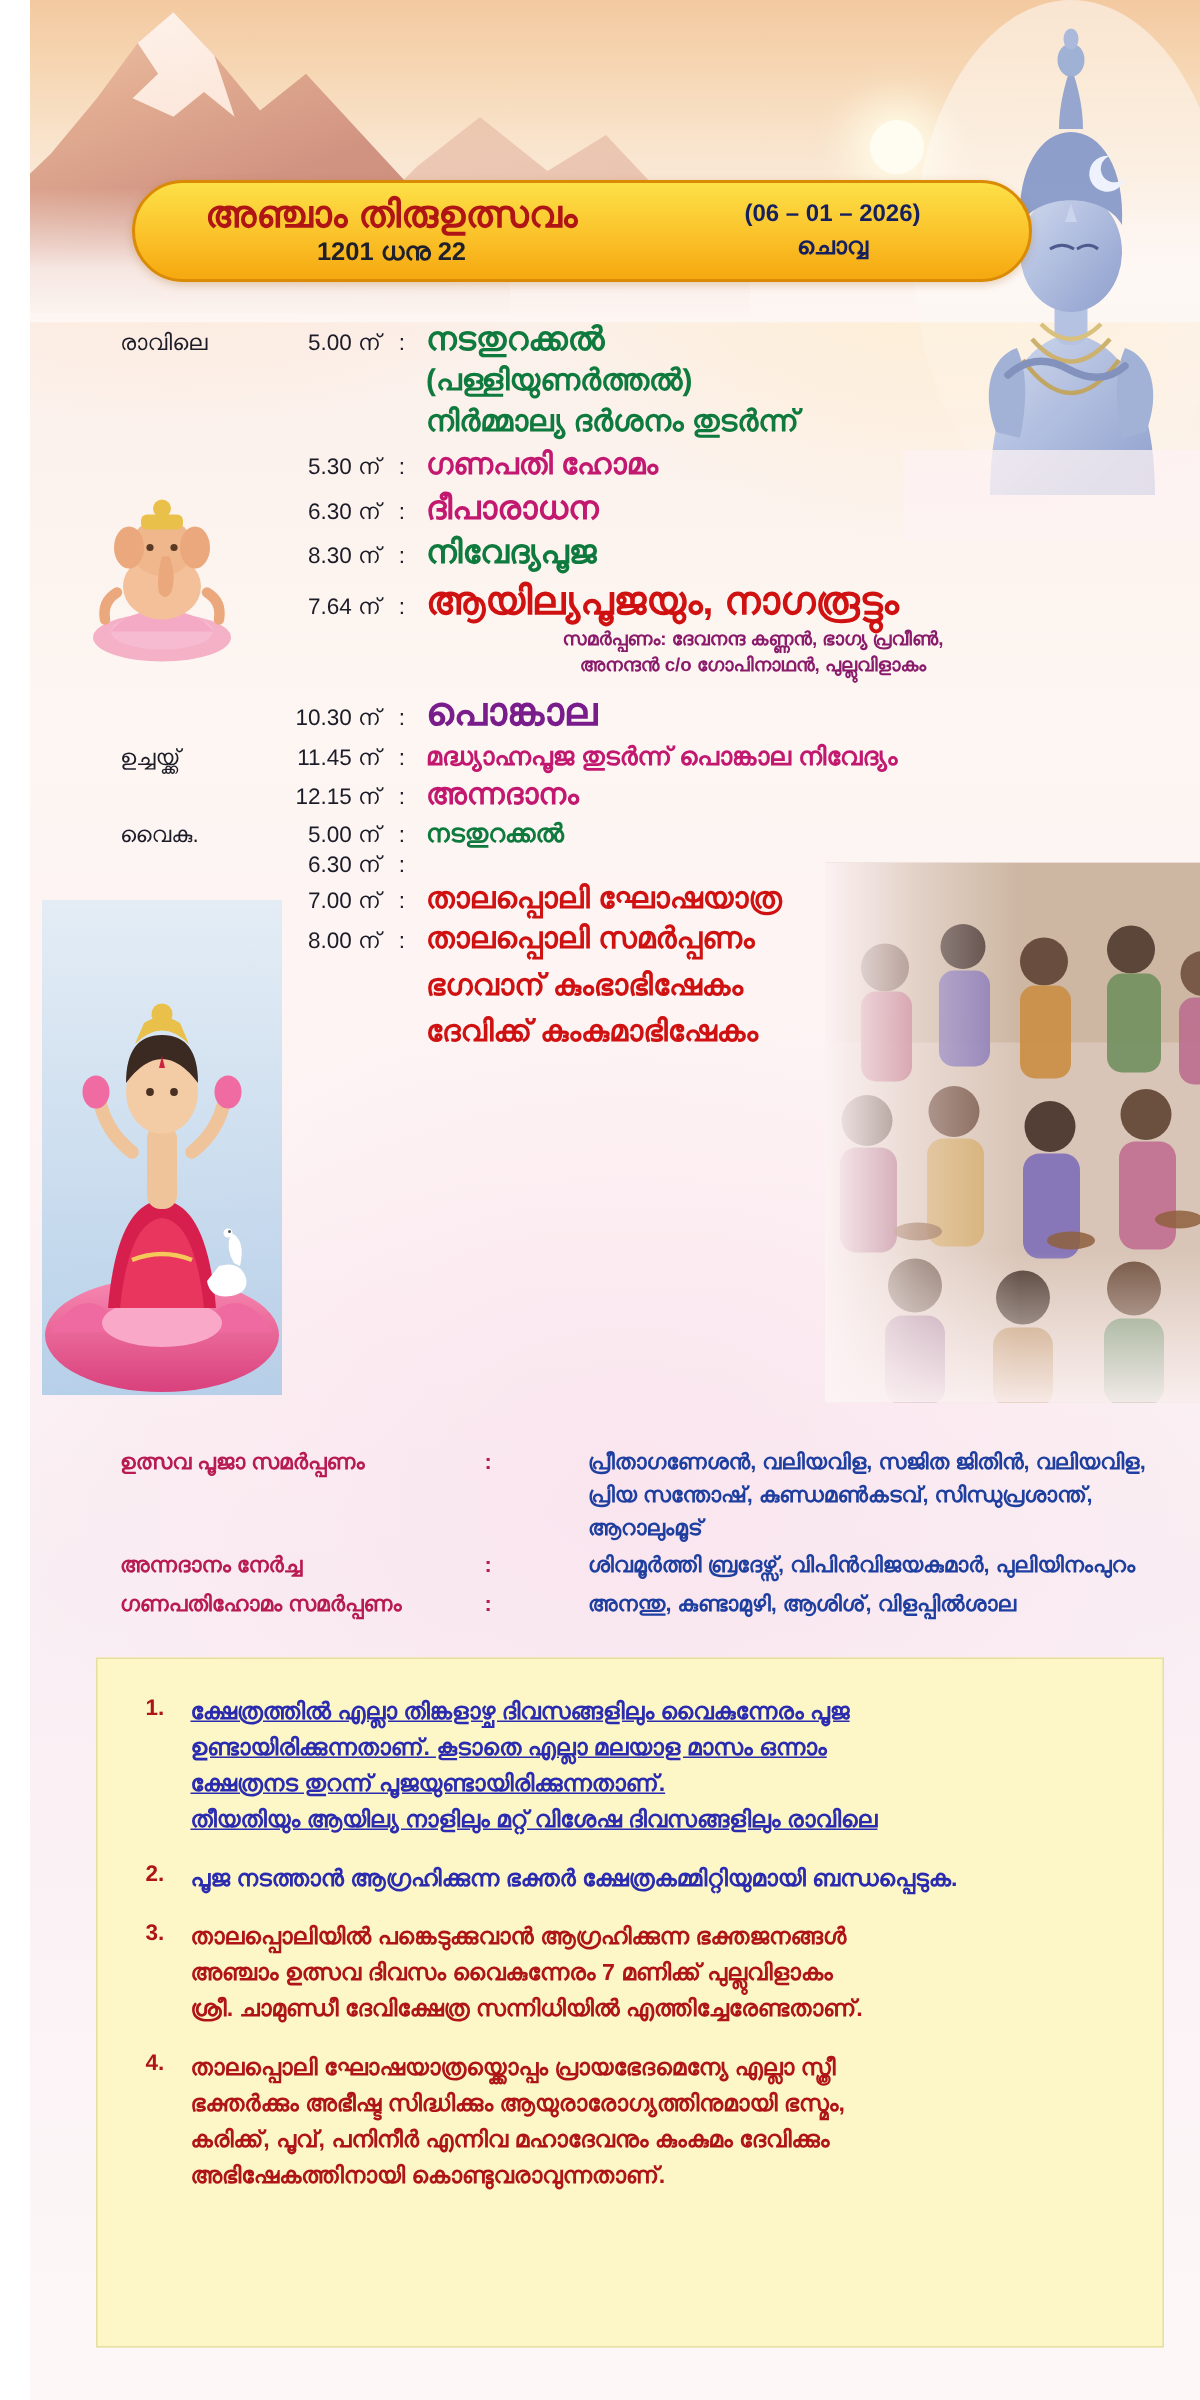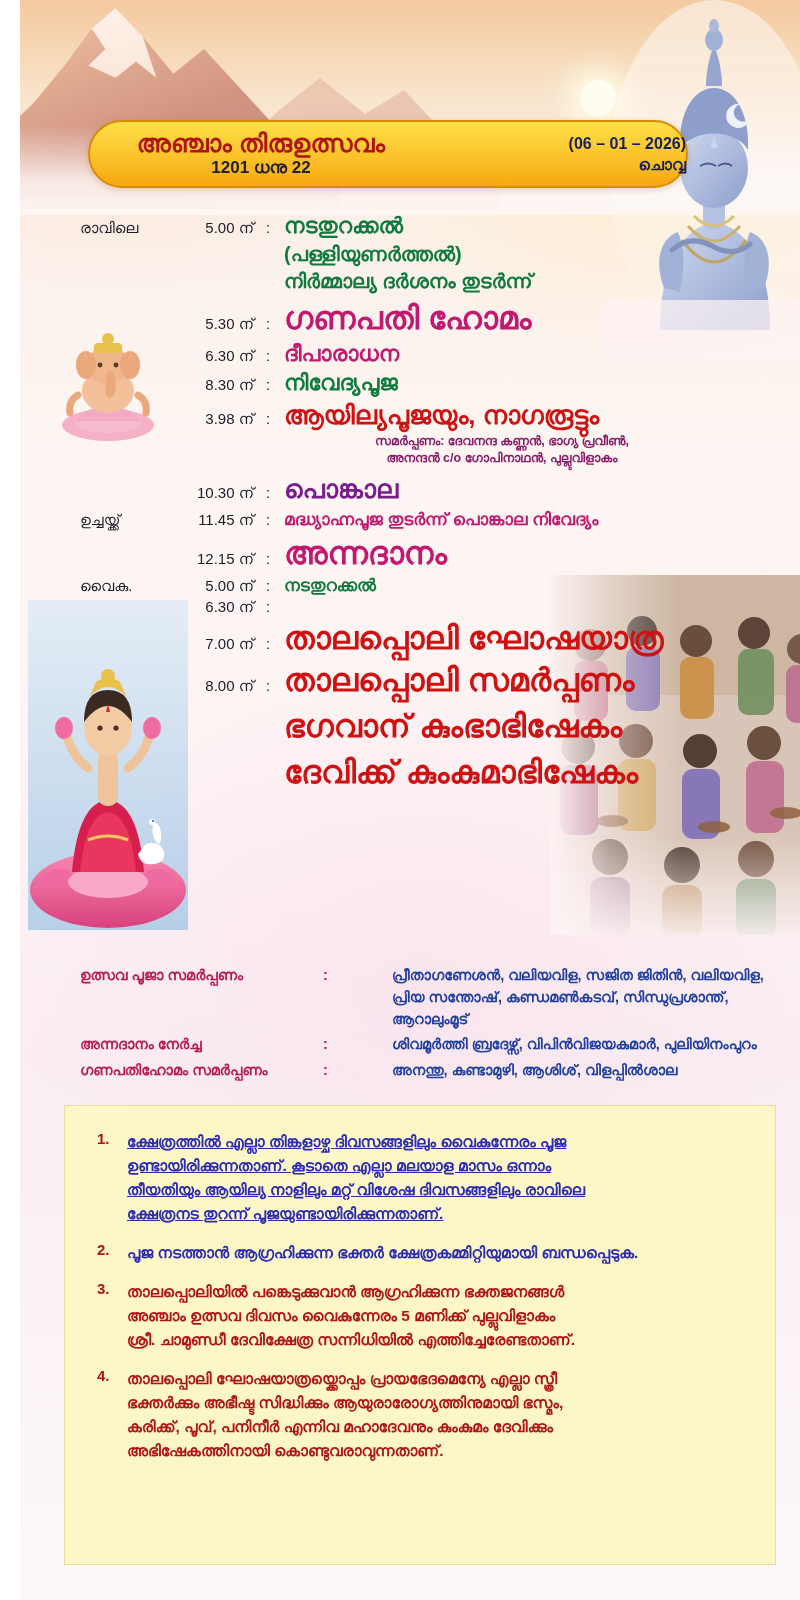--- a/index.html
+++ b/index.html
@@ -88,38 +88,38 @@
     box-shadow: 0 2px 6px rgba(160,90,0,0.25);
   }
   .banner-left { flex: 0 0 330px; text-align: center; padding-left: 12px; }
   .banner-title {
     display: block; font-size: 25px; font-weight: 700; color: #b01515;
     line-height: 1.05; letter-spacing: .2px;
   }
   .banner-sub {
     display: block; font-size: 17px; font-weight: 700; color: #20202a; margin-top: 2px;
   }
-  .banner-right { flex: 1; text-align: right; padding-left: 4px; }
+  .banner-right { flex: 1; text-align: center; padding-left: 4px; }
   .banner-date { display: block; font-size: 16px; font-weight: 700; color: #16205e; }
   .banner-day  { display: block; font-size: 16px; font-weight: 700; color: #16205e; margin-top: 3px; }
 
   
   .schedule {
     position: absolute; left: 60px; top: 212px; width: 700px;
   }
   .row { display: flex; align-items: baseline; margin-bottom: 2px; }
   .c-part { width: 88px; text-align: left; font-size: 15px; color: #1c1c28; }
   .c-time { width: 92px; text-align: right; font-size: 15px; color: #1c1c28; padding-right: 6px; }
   .c-colon { width: 16px; text-align: center; font-size: 15px; color: #1c1c28; }
   .c-item { flex: 1; padding-left: 8px; }
 
   .it { font-weight: 700; line-height: 1.25; }
   .s20 { font-size: 20px; }
   .s22 { font-size: 22px; }
-  .s24 { font-size: 32px; }
+  .s24 { font-size: 20px; }
   .s26 { font-size: 26px; }
   .s17 { font-size: 17px; }
   .green { color: #0f7a3d; }
   .magenta { color: #c2186f; }
   .red { color: #cf1111; }
   .purple { color: #7a1d8c; }
 
   .sub-note { font-size: 12.5px; font-weight: 700; color: #8a1a6a; line-height: 1.35; margin-top: 2px; }
   .cont-line { margin: 0 0 2px 0; }
 
@@ -348,21 +348,21 @@
       <div class="c-part"></div>
       <div class="c-time">8.30 ന്</div>
       <div class="c-colon">:</div>
       <div class="c-item">
         <div class="it s22 green">നിവേദ്യപൂജ</div>
       </div>
     </div>
 
     <div class="row">
       <div class="c-part"></div>
-      <div class="c-time">3.98 ന്</div>
+      <div class="c-time">7.64 ന്</div>
       <div class="c-colon">:</div>
       <div class="c-item">
         <div class="it s26 red">ആയില്യപൂജയും, നാഗരൂട്ടും</div>
         <div class="sub-note" style="text-align:center; padding-right:60px;">
           <span style="display:block">സമർപ്പണം: ദേവനന്ദ കണ്ണൻ, ഭാഗ്യ പ്രവീൺ,</span>
           <span style="display:block">അനന്ദൻ c/o ഗോപിനാഥൻ, പുല്ലുവിളാകം</span>
         </div>
       </div>
     </div>
 
@@ -470,37 +470,37 @@
     </div>
   </div>
 
   <div class="notes">
 
     <div class="note note-1">
       <div class="note-num">1.</div>
       <div class="note-body">
         <span class="ln">ക്ഷേത്രത്തിൽ എല്ലാ തിങ്കളാഴ്ച ദിവസങ്ങളിലും വൈകുന്നേരം പൂജ</span>
         <span class="ln">ഉണ്ടായിരിക്കുന്നതാണ്.        കൂടാതെ എല്ലാ മലയാള മാസം ഒന്നാം</span>
+        <span class="ln">ക്ഷേത്രനട തുറന്ന് പൂജയുണ്ടായിരിക്കുന്നതാണ്.</span>
         <span class="ln">തീയതിയും ആയില്യ നാളിലും മറ്റ് വിശേഷ ദിവസങ്ങളിലും രാവിലെ</span>
-        <span class="ln">ക്ഷേത്രനട തുറന്ന് പൂജയുണ്ടായിരിക്കുന്നതാണ്.</span>
       </div>
     </div>
 
     <div class="note note-2">
       <div class="note-num">2.</div>
       <div class="note-body">
         <span class="ln">പൂജ നടത്താൻ ആഗ്രഹിക്കുന്ന ഭക്തർ ക്ഷേത്രകമ്മിറ്റിയുമായി ബന്ധപ്പെടുക.</span>
       </div>
     </div>
 
     <div class="note note-3">
       <div class="note-num">3.</div>
       <div class="note-body">
         <span class="ln">താലപ്പൊലിയിൽ പങ്കെടുക്കുവാൻ ആഗ്രഹിക്കുന്ന ഭക്തജനങ്ങൾ</span>
-        <span class="ln">അഞ്ചാം ഉത്സവ ദിവസം വൈകുന്നേരം 5 മണിക്ക് പുല്ലുവിളാകം</span>
+        <span class="ln">അഞ്ചാം ഉത്സവ ദിവസം വൈകുന്നേരം 7 മണിക്ക് പുല്ലുവിളാകം</span>
         <span class="ln">ശ്രീ. ചാമുണ്ഡീ ദേവിക്ഷേത്ര സന്നിധിയിൽ എത്തിച്ചേരേണ്ടതാണ്.</span>
       </div>
     </div>
 
     <div class="note note-4">
       <div class="note-num">4.</div>
       <div class="note-body">
         <span class="ln">താലപ്പൊലി ഘോഷയാത്രയ്ക്കൊപ്പം പ്രായഭേദമെന്യേ എല്ലാ സ്ത്രീ</span>
         <span class="ln">ഭക്തർക്കും അഭീഷ്ട സിദ്ധിക്കും ആയുരാരോഗ്യത്തിനുമായി ഭസ്മം,</span>
         <span class="ln">കരിക്ക്, പൂവ്, പനിനീർ എന്നിവ മഹാദേവനും കുംകുമം ദേവിക്കും</span>

